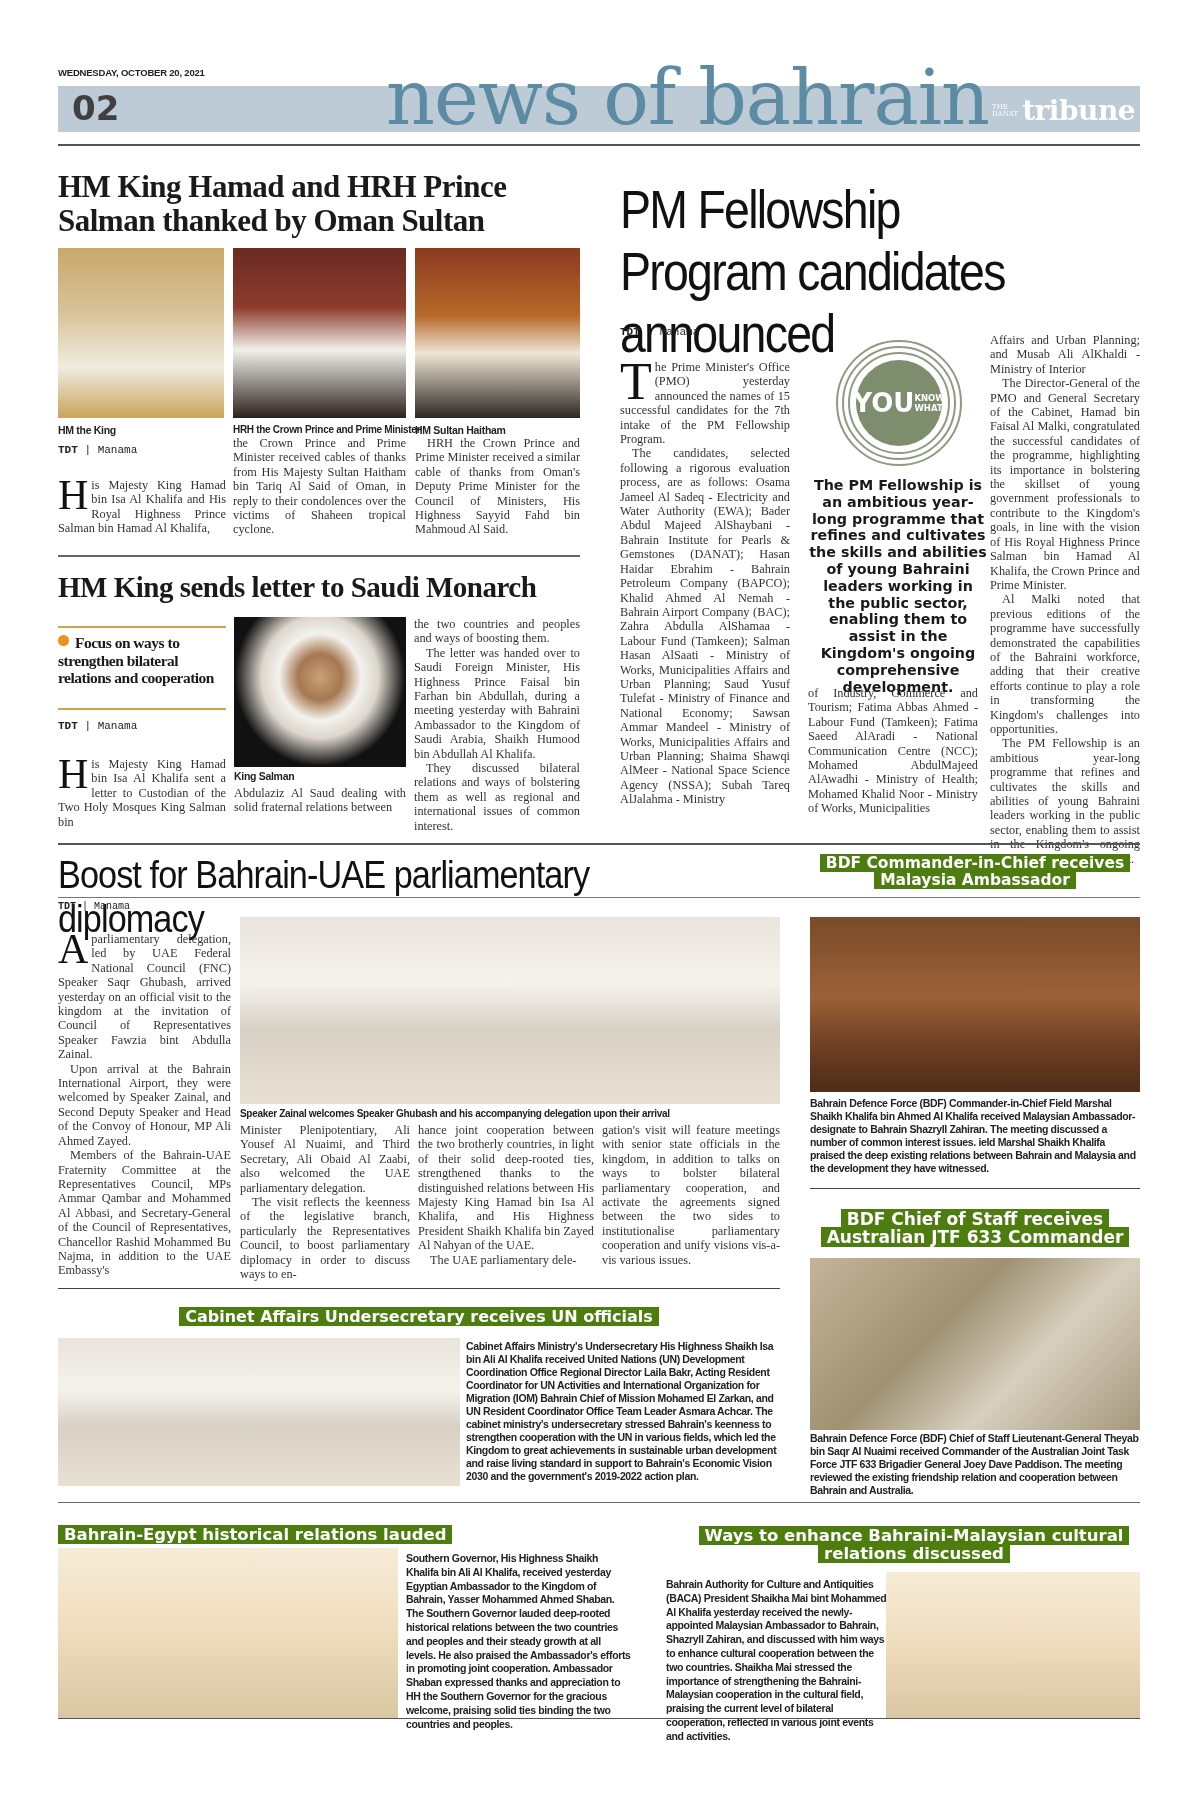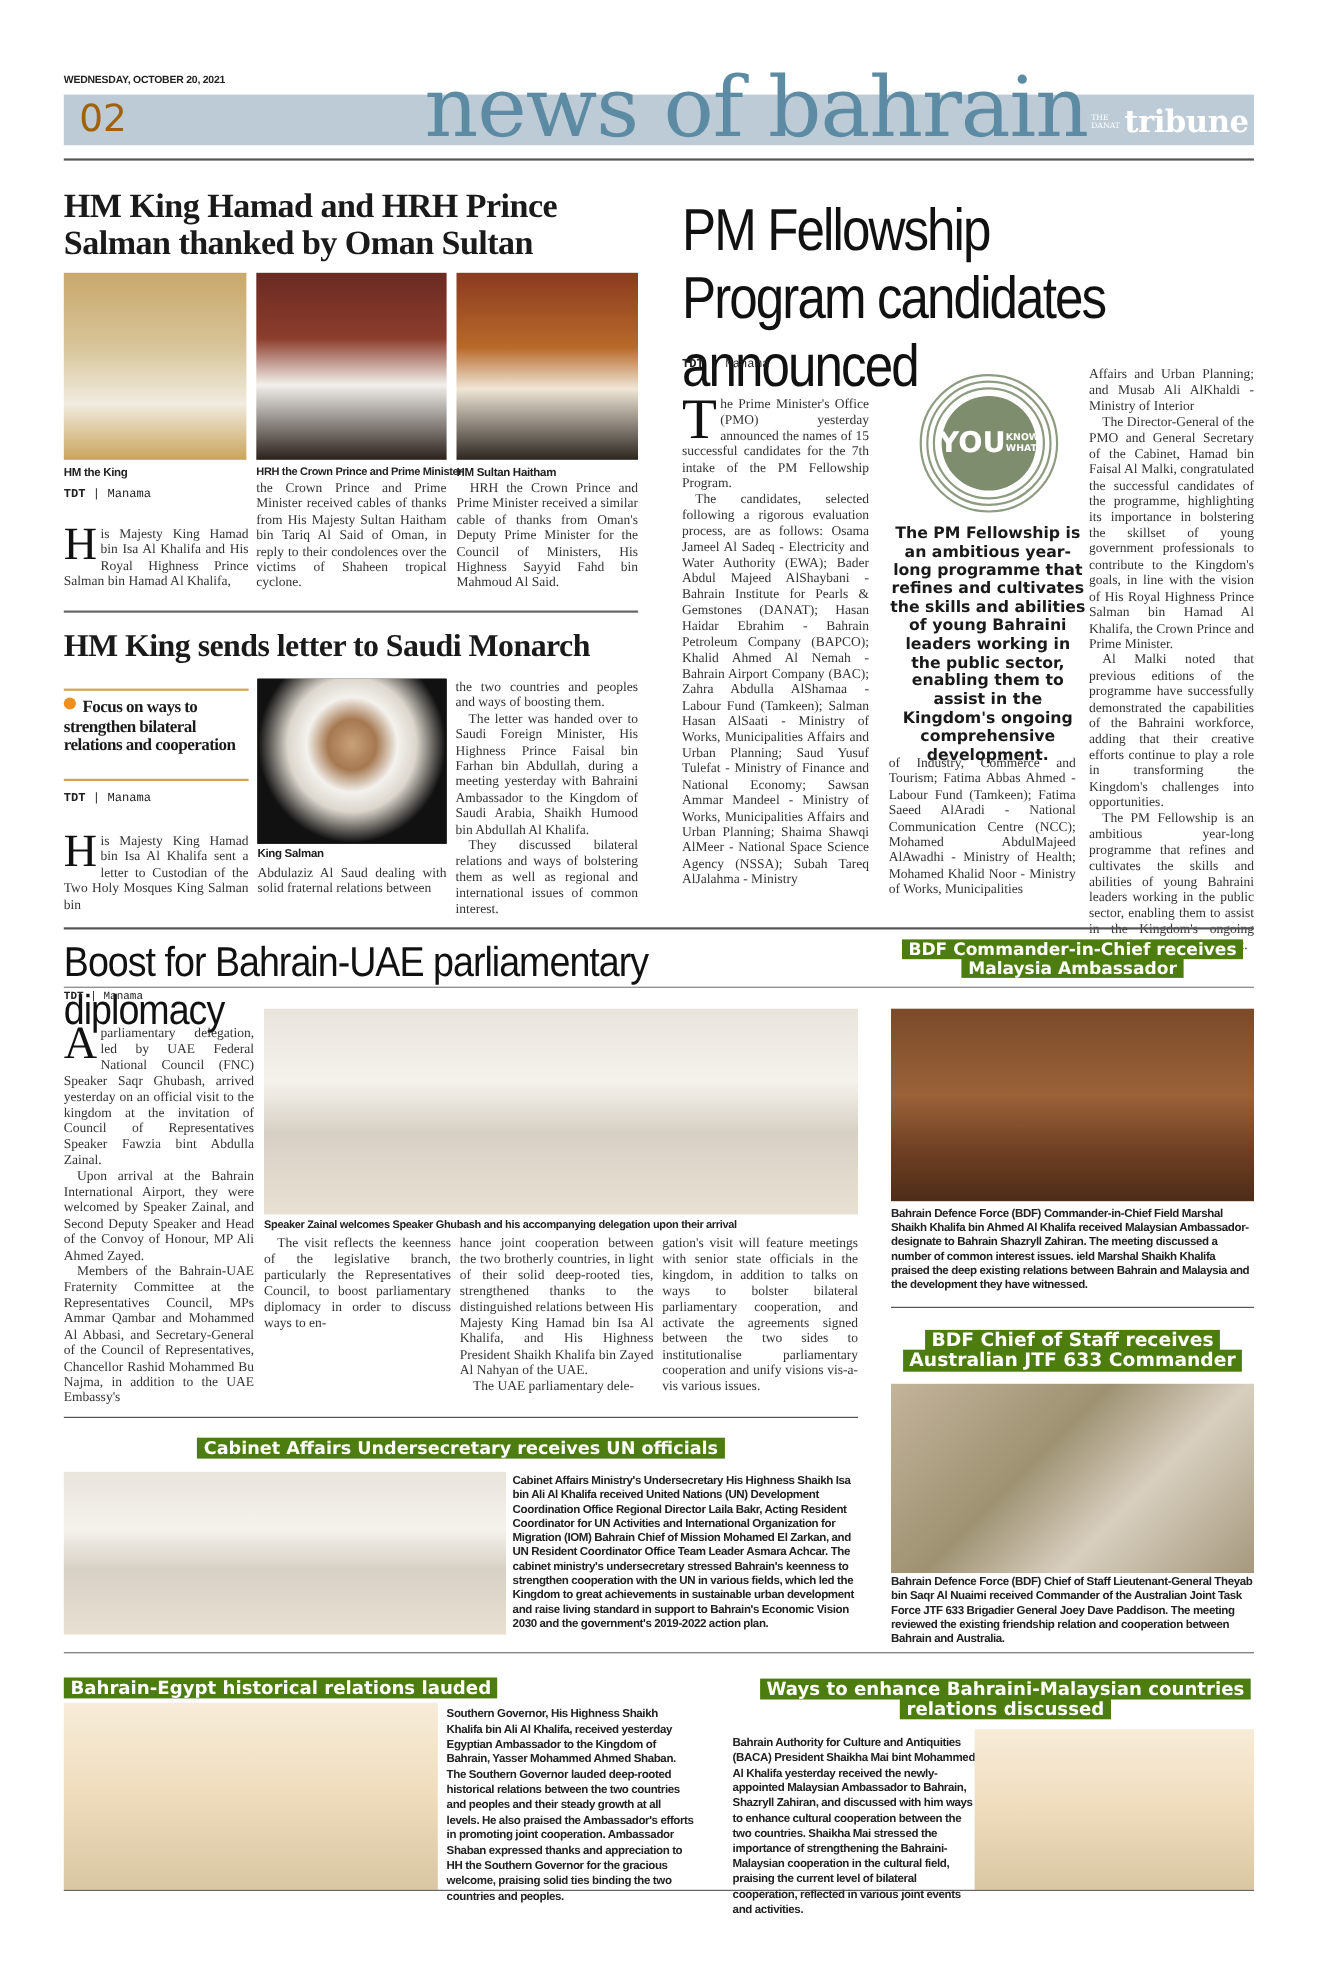--- a/index.html
+++ b/index.html
@@ -5,21 +5,21 @@
   * { box-sizing: border-box; margin: 0; padding: 0; }
   html, body { width: 1199px; height: 1800px; background: #ffffff; overflow: hidden; }
   body { position: relative; font-family: "DejaVu Serif", serif; color: #222; }
 
   .abs { position: absolute; }
   .serif { font-family: "Liberation Serif", "DejaVu Serif", serif; }
 
   
   .dateline { left: 58px; top: 67px; font-size: 9.5px; font-weight: bold; letter-spacing: -0.2px; color: #222; font-family: "Liberation Sans", sans-serif; }
   .mast-bar { left: 58px; top: 86px; width: 1082px; height: 46px; background: #bccbd6; }
-  .page-num { left: 72px; top: 88px; font-size: 34px; font-weight: 400; color: #a16207; font-family: "DejaVu Sans", sans-serif; }
+  .page-num { left: 72px; top: 88px; font-size: 34px; font-weight: 700; color: #404040; font-family: "DejaVu Sans", sans-serif; }
   .section-title { left: 340px; top: 60px; font-size: 76px; color: #5c8ba3; font-family: "DejaVu Serif", serif; font-weight: 300; letter-spacing: -1px; line-height: 1; margin-left: 46px; }
   .tribune { left: 992px; top: 94px; display: flex; align-items: center; gap: 4px; color: #ffffff; }
   .tribune .small { font-size: 7px; line-height: 7px; font-family: "DejaVu Serif", serif; }
   .tribune .big { font-size: 28px; font-weight: bold; font-family: "DejaVu Serif", serif; letter-spacing: -0.5px; }
 
   .rule { background: #555; height: 2px; }
   .rule-thin { background: #777; height: 1px; }
 
   
   .body-text { font-size: 12.3px; line-height: 14.4px; text-align: justify; font-family: "Liberation Serif", "DejaVu Serif", serif; color: #333; hyphens: auto; }
@@ -161,20 +161,21 @@
 <div class="abs body-text" style="left:58px;top:932px;width:173px;">
   <p class="first"><span class="dropcap">A</span><span>parliamentary delegation, led by UAE Federal National Council (FNC) Speaker Saqr Ghubash, arrived yesterday on an official visit to the kingdom at the invitation of Council of Representatives Speaker Fawzia bint Abdulla Zainal.</span></p>
   <p>Upon arrival at the Bahrain International Airport, they were welcomed by Speaker Zainal, and Second Deputy Speaker and Head of the Convoy of Honour, MP Ali Ahmed Zayed.</p>
   <p>Members of the Bahrain-UAE Fraternity Committee at the Representatives Council, MPs Ammar Qambar and Mohammed Al Abbasi, and Secretary-General of the Council of Representatives, Chancellor Rashid Mohammed Bu Najma, in addition to the UAE Embassy's</p>
 </div>
 
 <div class="abs photo ph-room" style="left:240px;top:917px;width:540px;height:187px;"></div>
 <div class="abs caption" style="left:240px;top:1108px;width:540px;font-size:10px;">Speaker Zainal welcomes Speaker Ghubash and his accompanying delegation upon their arrival</div>
 
 <div class="abs body-text" style="left:240px;top:1123px;width:170px;">
+  <p class="first">Minister Plenipotentiary, Ali Yousef Al Nuaimi, and Third Secretary, Ali Obaid Al Zaabi, also welcomed the UAE parliamentary delegation.</p>
   <p>The visit reflects the keenness of the legislative branch, particularly the Representatives Council, to boost parliamentary diplomacy in order to discuss ways to en-</p>
 </div>
 <div class="abs body-text" style="left:418px;top:1123px;width:176px;">
   <p class="first">hance joint cooperation between the two brotherly countries, in light of their solid deep-rooted ties, strengthened thanks to the distinguished relations between His Majesty King Hamad bin Isa Al Khalifa, and His Highness President Shaikh Khalifa bin Zayed Al Nahyan of the UAE.</p>
   <p>The UAE parliamentary dele-</p>
 </div>
 <div class="abs body-text" style="left:602px;top:1123px;width:178px;">
   <p class="first">gation's visit will feature meetings with senior state officials in the kingdom, in addition to talks on ways to bolster bilateral parliamentary cooperation, and activate the agreements signed between the two sides to institutionalise parliamentary cooperation and unify visions vis-a-vis various issues.</p>
 </div>
 
@@ -201,18 +202,18 @@
 
 <div class="abs rule-thin" style="left:58px;top:1502px;width:1082px;background:#666;"></div>
 
 <div class="abs" style="left:58px;top:1525px;width:400px;font-size:16.5px;">
   <span class="red-head">Bahrain-Egypt historical relations lauded</span>
 </div>
 <div class="abs photo ph-cream" style="left:58px;top:1548px;width:340px;height:170px;"></div>
 <div class="abs sans-cap" style="left:406px;top:1552px;width:225px;font-size:10.5px;line-height:13.8px;">Southern Governor, His Highness Shaikh Khalifa bin Ali Al Khalifa, received yesterday Egyptian Ambassador to the Kingdom of Bahrain, Yasser Mohammed Ahmed Shaban. The Southern Governor lauded deep-rooted historical relations between the two countries and peoples and their steady growth at all levels. He also praised the Ambassador's efforts in promoting joint cooperation. Ambassador Shaban expressed thanks and appreciation to HH the Southern Governor for the gracious welcome, praising solid ties binding the two countries and peoples.</div>
 
 <div class="abs red-wrap" style="left:688px;top:1527px;width:452px;font-size:16.5px;">
-  <span class="red-head">Ways to enhance Bahraini-Malaysian countries relations discussed</span>
+  <span class="red-head">Ways to enhance Bahraini-Malaysian cultural relations discussed</span>
 </div>
 <div class="abs sans-cap" style="left:666px;top:1578px;width:222px;font-size:10.5px;line-height:13.8px;">Bahrain Authority for Culture and Antiquities (BACA) President Shaikha Mai bint Mohammed Al Khalifa yesterday received the newly-appointed Malaysian Ambassador to Bahrain, Shazryll Zahiran, and discussed with him ways to enhance cultural cooperation between the two countries. Shaikha Mai stressed the importance of strengthening the Bahraini-Malaysian cooperation in the cultural field, praising the current level of bilateral cooperation, reflected in various joint events and activities.</div>
 <div class="abs photo ph-cream" style="left:886px;top:1572px;width:254px;height:146px;"></div>
 
 <div class="abs rule-thin" style="left:58px;top:1718px;width:1082px;background:#555;"></div>
 
 </body></html>

